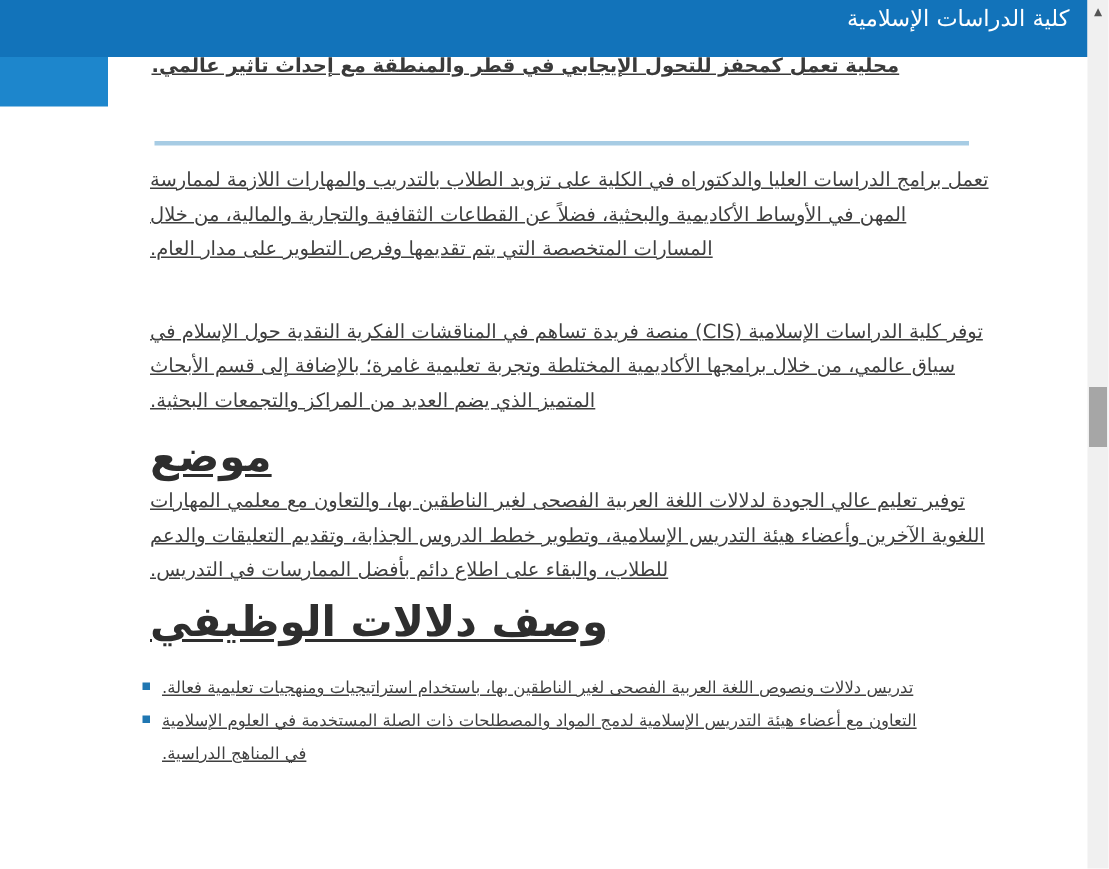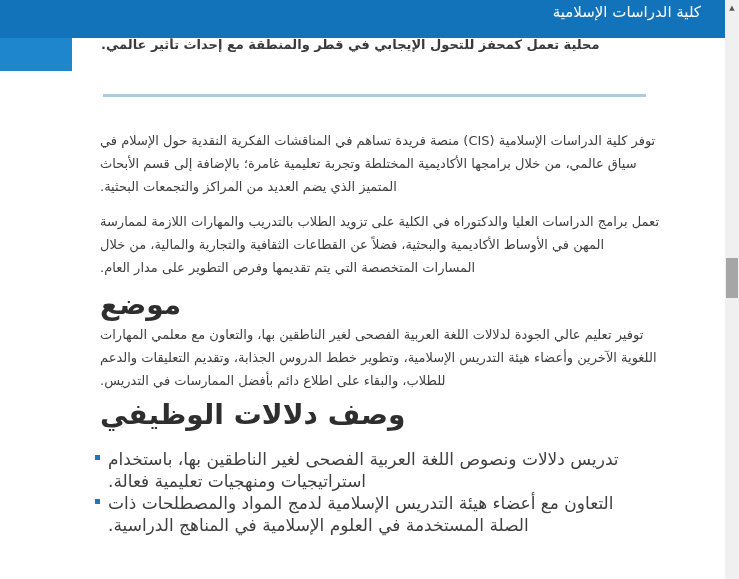--- a/index.html
+++ b/index.html
@@ -25,21 +25,21 @@
   .page { position: absolute; inset: 0; }
 
   
   .site-header {
     position: absolute;
     top: 0; left: 0; right: 14px;
     height: 38px;
     background: var(--header-bg);
     z-index: 20;
     text-align: right;
-    padding: 3px 24px 0 0;
+    padding: 3px 12px 0 0;
     direction: rtl;
   }
   .site-header .college-title {
     color: #ffffff;
     font-size: 15px;
     line-height: 19px;
     font-weight: normal;
   }
   .site-header .university-title {
     color: #ffffff;
@@ -83,20 +83,21 @@
   .content {
     position: absolute;
     top: 0; left: 95px;
     width: 565px;
     z-index: 5;
   }
   .content p, .content h2, .content li {
     direction: rtl;          
     text-align: left;        
     unicode-bidi: embed;
+    text-decoration: underline;
   }
   .clipped-line {
     margin: 33px 0 0 6px;
     font-size: 13px;
     font-weight: bold;
     line-height: 23px;
     color: #3a3a3a;
     white-space: nowrap;
   }
   .divider {
@@ -123,44 +124,44 @@
   .section-body { margin-top: 1px; }
   .heading-2 { margin-top: 6px; }
 
   .role-list {
     list-style: none;
     margin: 16px 40px 0 0;
   }
   .role-list li {
     position: relative;
     padding-left: 13px;
-    font-size: 17px;
+    font-size: 11px;
     line-height: 22px;
   }
   .role-list .bullet-square-icon {
     position: absolute;
     left: 0; top: 7px;
     width: 5px; height: 5px;
     background: var(--bullet);
   }
 </style>
 </head>
 <body>
 
 <div class="page">
 
   <div class="content">
 
     <p class="clipped-line">محلية تعمل كمحفز للتحول الإيجابي في قطر والمنطقة مع إحداث تأثير عالمي.</p>
 
     <hr class="divider">
 
+    <p class="body-para para-2">تعمل برامج الدراسات العليا والدكتوراه في الكلية على تزويد الطلاب بالتدريب والمهارات اللازمة لممارسة المهن في الأوساط الأكاديمية والبحثية، فضلاً عن القطاعات الثقافية والتجارية والمالية، من خلال المسارات المتخصصة التي يتم تقديمها وفرص التطوير على مدار العام.</p>
+
     <p class="body-para para-1">توفر كلية الدراسات الإسلامية (CIS) منصة فريدة تساهم في المناقشات الفكرية النقدية حول الإسلام في سياق عالمي، من خلال برامجها الأكاديمية المختلطة وتجربة تعليمية غامرة؛ بالإضافة إلى قسم الأبحاث المتميز الذي يضم العديد من المراكز والتجمعات البحثية.</p>
-
-    <p class="body-para para-2">تعمل برامج الدراسات العليا والدكتوراه في الكلية على تزويد الطلاب بالتدريب والمهارات اللازمة لممارسة المهن في الأوساط الأكاديمية والبحثية، فضلاً عن القطاعات الثقافية والتجارية والمالية، من خلال المسارات المتخصصة التي يتم تقديمها وفرص التطوير على مدار العام.</p>
 
     <h2 class="section-heading heading-1">موضع</h2>
 
     <p class="body-para section-body">توفير تعليم عالي الجودة لدلالات اللغة العربية الفصحى لغير الناطقين بها، والتعاون مع معلمي المهارات اللغوية الآخرين وأعضاء هيئة التدريس الإسلامية، وتطوير خطط الدروس الجذابة، وتقديم التعليقات والدعم للطلاب، والبقاء على اطلاع دائم بأفضل الممارسات في التدريس.</p>
 
     <h2 class="section-heading heading-2">وصف دلالات الوظيفي</h2>
 
     <ul class="role-list">
       <li>
         <span class="bullet-square-icon"></span>

